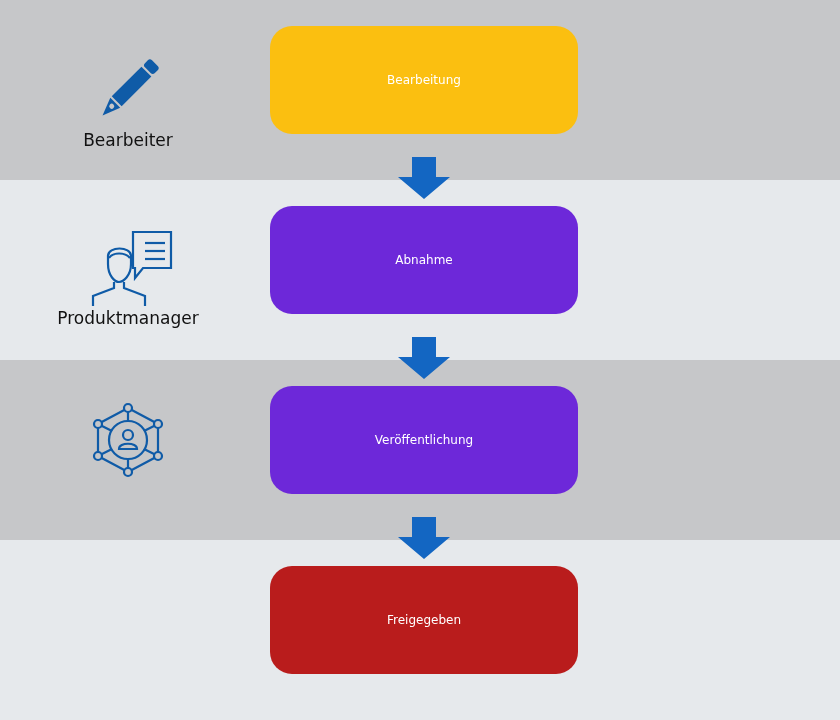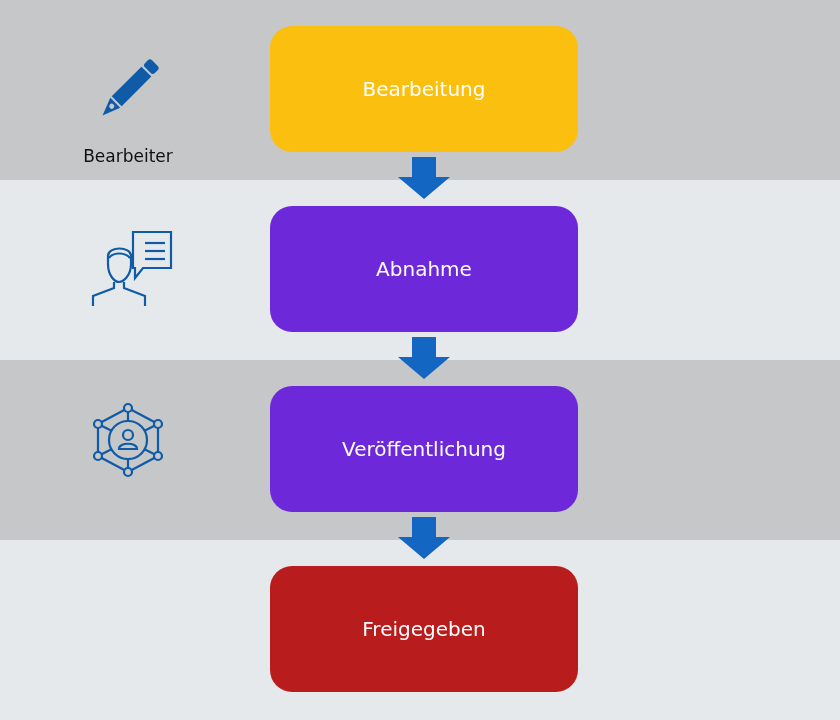--- a/index.html
+++ b/index.html
@@ -1,23 +1,23 @@
 <!DOCTYPE html>
 <html><head>
 <meta charset="utf-8">
 <style>
   html,body{margin:0;padding:0;}
   body{width:840px;height:720px;position:relative;overflow:hidden;font-family:"DejaVu Sans","Liberation Sans",sans-serif;}
   .band{position:absolute;left:0;width:840px;height:180px;}
   .band.dark{background:#c6c7c9;}
   .band.light{background:#e6e9ec;}
-  .box{position:absolute;left:270px;width:308px;height:126px;border-radius:22px;display:flex;align-items:center;justify-content:center;color:#fff;font-size:20px;}
+  .box{position:absolute;left:270px;width:308px;height:108px;border-radius:22px;display:flex;align-items:center;justify-content:center;color:#fff;font-size:12px;}
   .role{position:absolute;left:20px;width:216px;text-align:center;}
   .role .icon{display:block;margin:0 auto;}
-  .role .label{display:block;font-size:17px;color:#111;margin-top:16px;}
+  .role .label{display:block;font-size:17px;color:#111;margin-top:0;}
   .arrow{position:absolute;left:398px;width:52px;height:42px;}
 </style>
 </head>
 <body>
 
 <div class="band dark" style="top:0"></div>
 <div class="band light" style="top:180px"></div>
 <div class="band dark" style="top:360px"></div>
 <div class="band light" style="top:540px"></div>
 
@@ -37,20 +37,21 @@
   <svg class="icon" width="90" height="78" viewBox="0 0 90 78" fill="none" stroke="#0f5ba7" stroke-width="2.2">
     <path d="M50 2 H88 V38 H60 L52 48 V38 H50 Z"></path>
     <line x1="62" y1="13" x2="82" y2="13"></line>
     <line x1="62" y1="21" x2="82" y2="21"></line>
     <line x1="62" y1="29" x2="82" y2="29"></line>
     <path d="M25 26 C25 16 48 16 48 26 L48 34 C48 46 40 52 36 52 C32 52 25 46 25 34 Z"></path>
     <path d="M26 28 C30 22 42 22 47 28"></path>
     <path d="M31 52 L31 58 L10 66 L10 76"></path>
     <path d="M41 52 L41 58 L62 66 L62 76"></path>
   </svg>
+  <span class="label">Produktmanager</span>
 </div>
 
 <div class="role" style="top:402px">
   <svg class="icon" width="80" height="76" viewBox="0 0 80 76" fill="none" stroke="#0f5ba7" stroke-width="2.2">
     <polygon points="40,6 70,22 70,54 40,70 10,54 10,22"></polygon>
     <circle cx="40" cy="38" r="19" fill="#c6c7c9"></circle>
     <line x1="40" y1="6" x2="40" y2="19"></line>
     <line x1="40" y1="57" x2="40" y2="70"></line>
     <line x1="10" y1="22" x2="24" y2="29"></line>
     <line x1="70" y1="22" x2="56" y2="29"></line>

